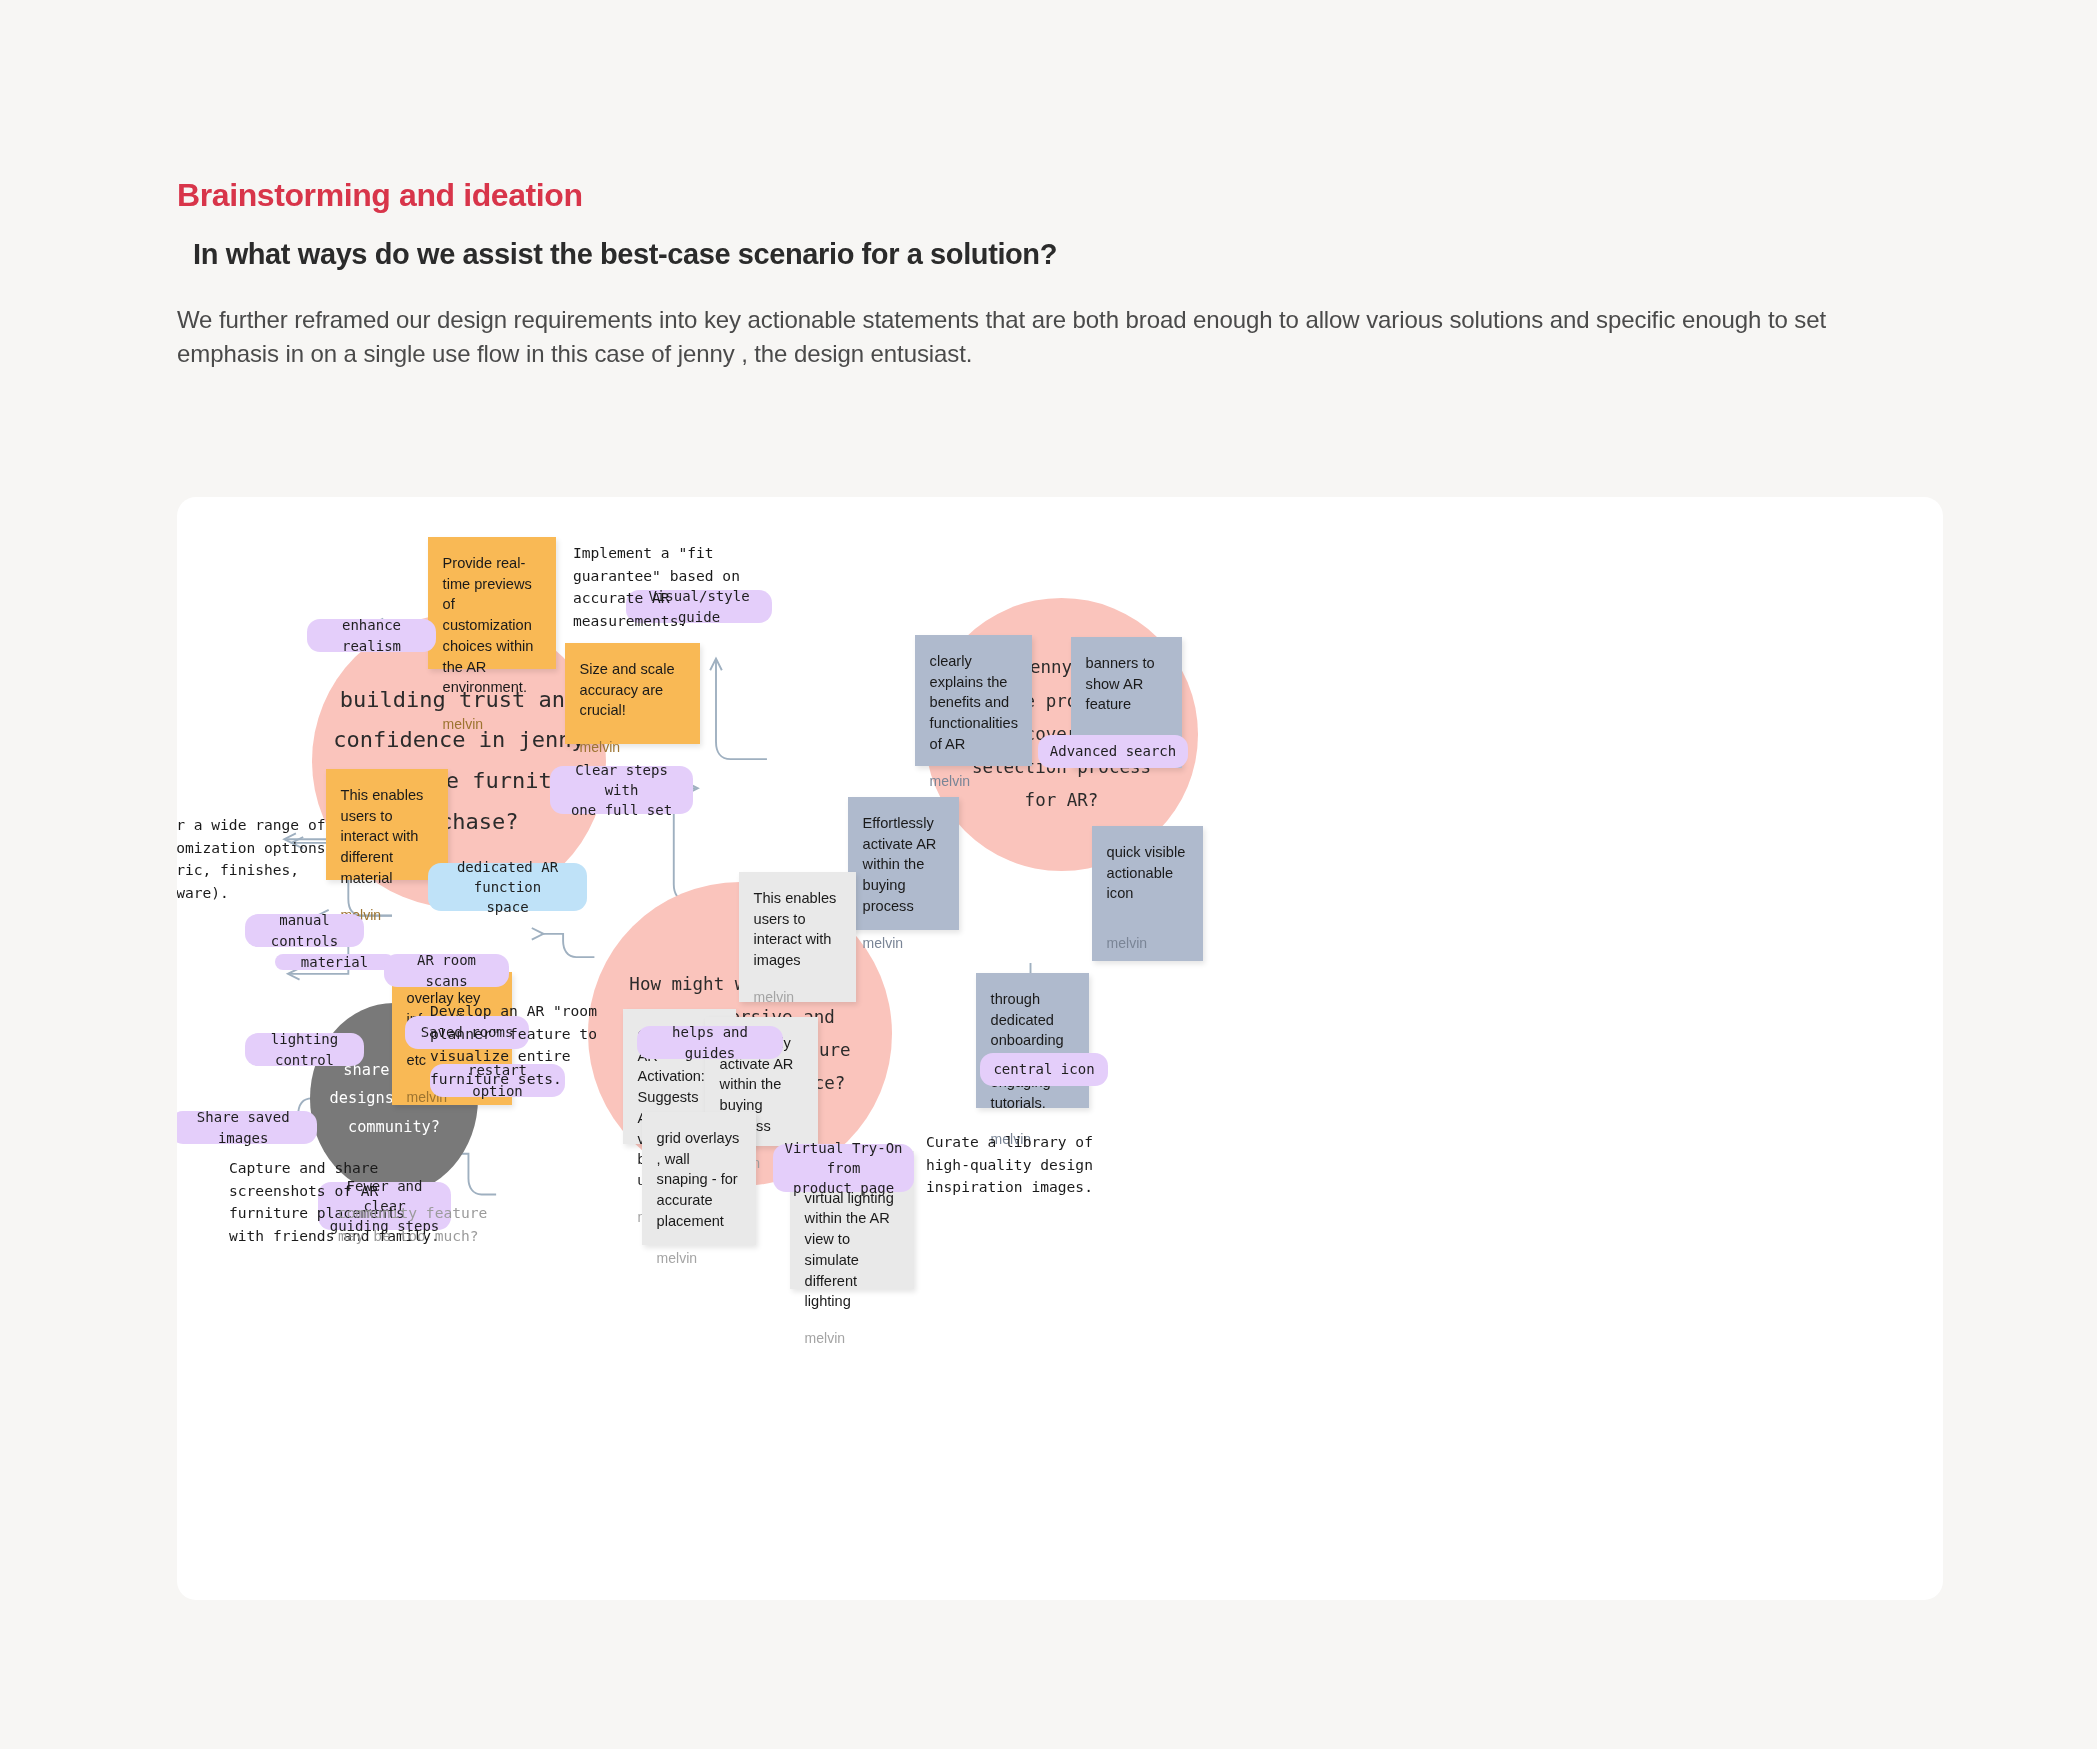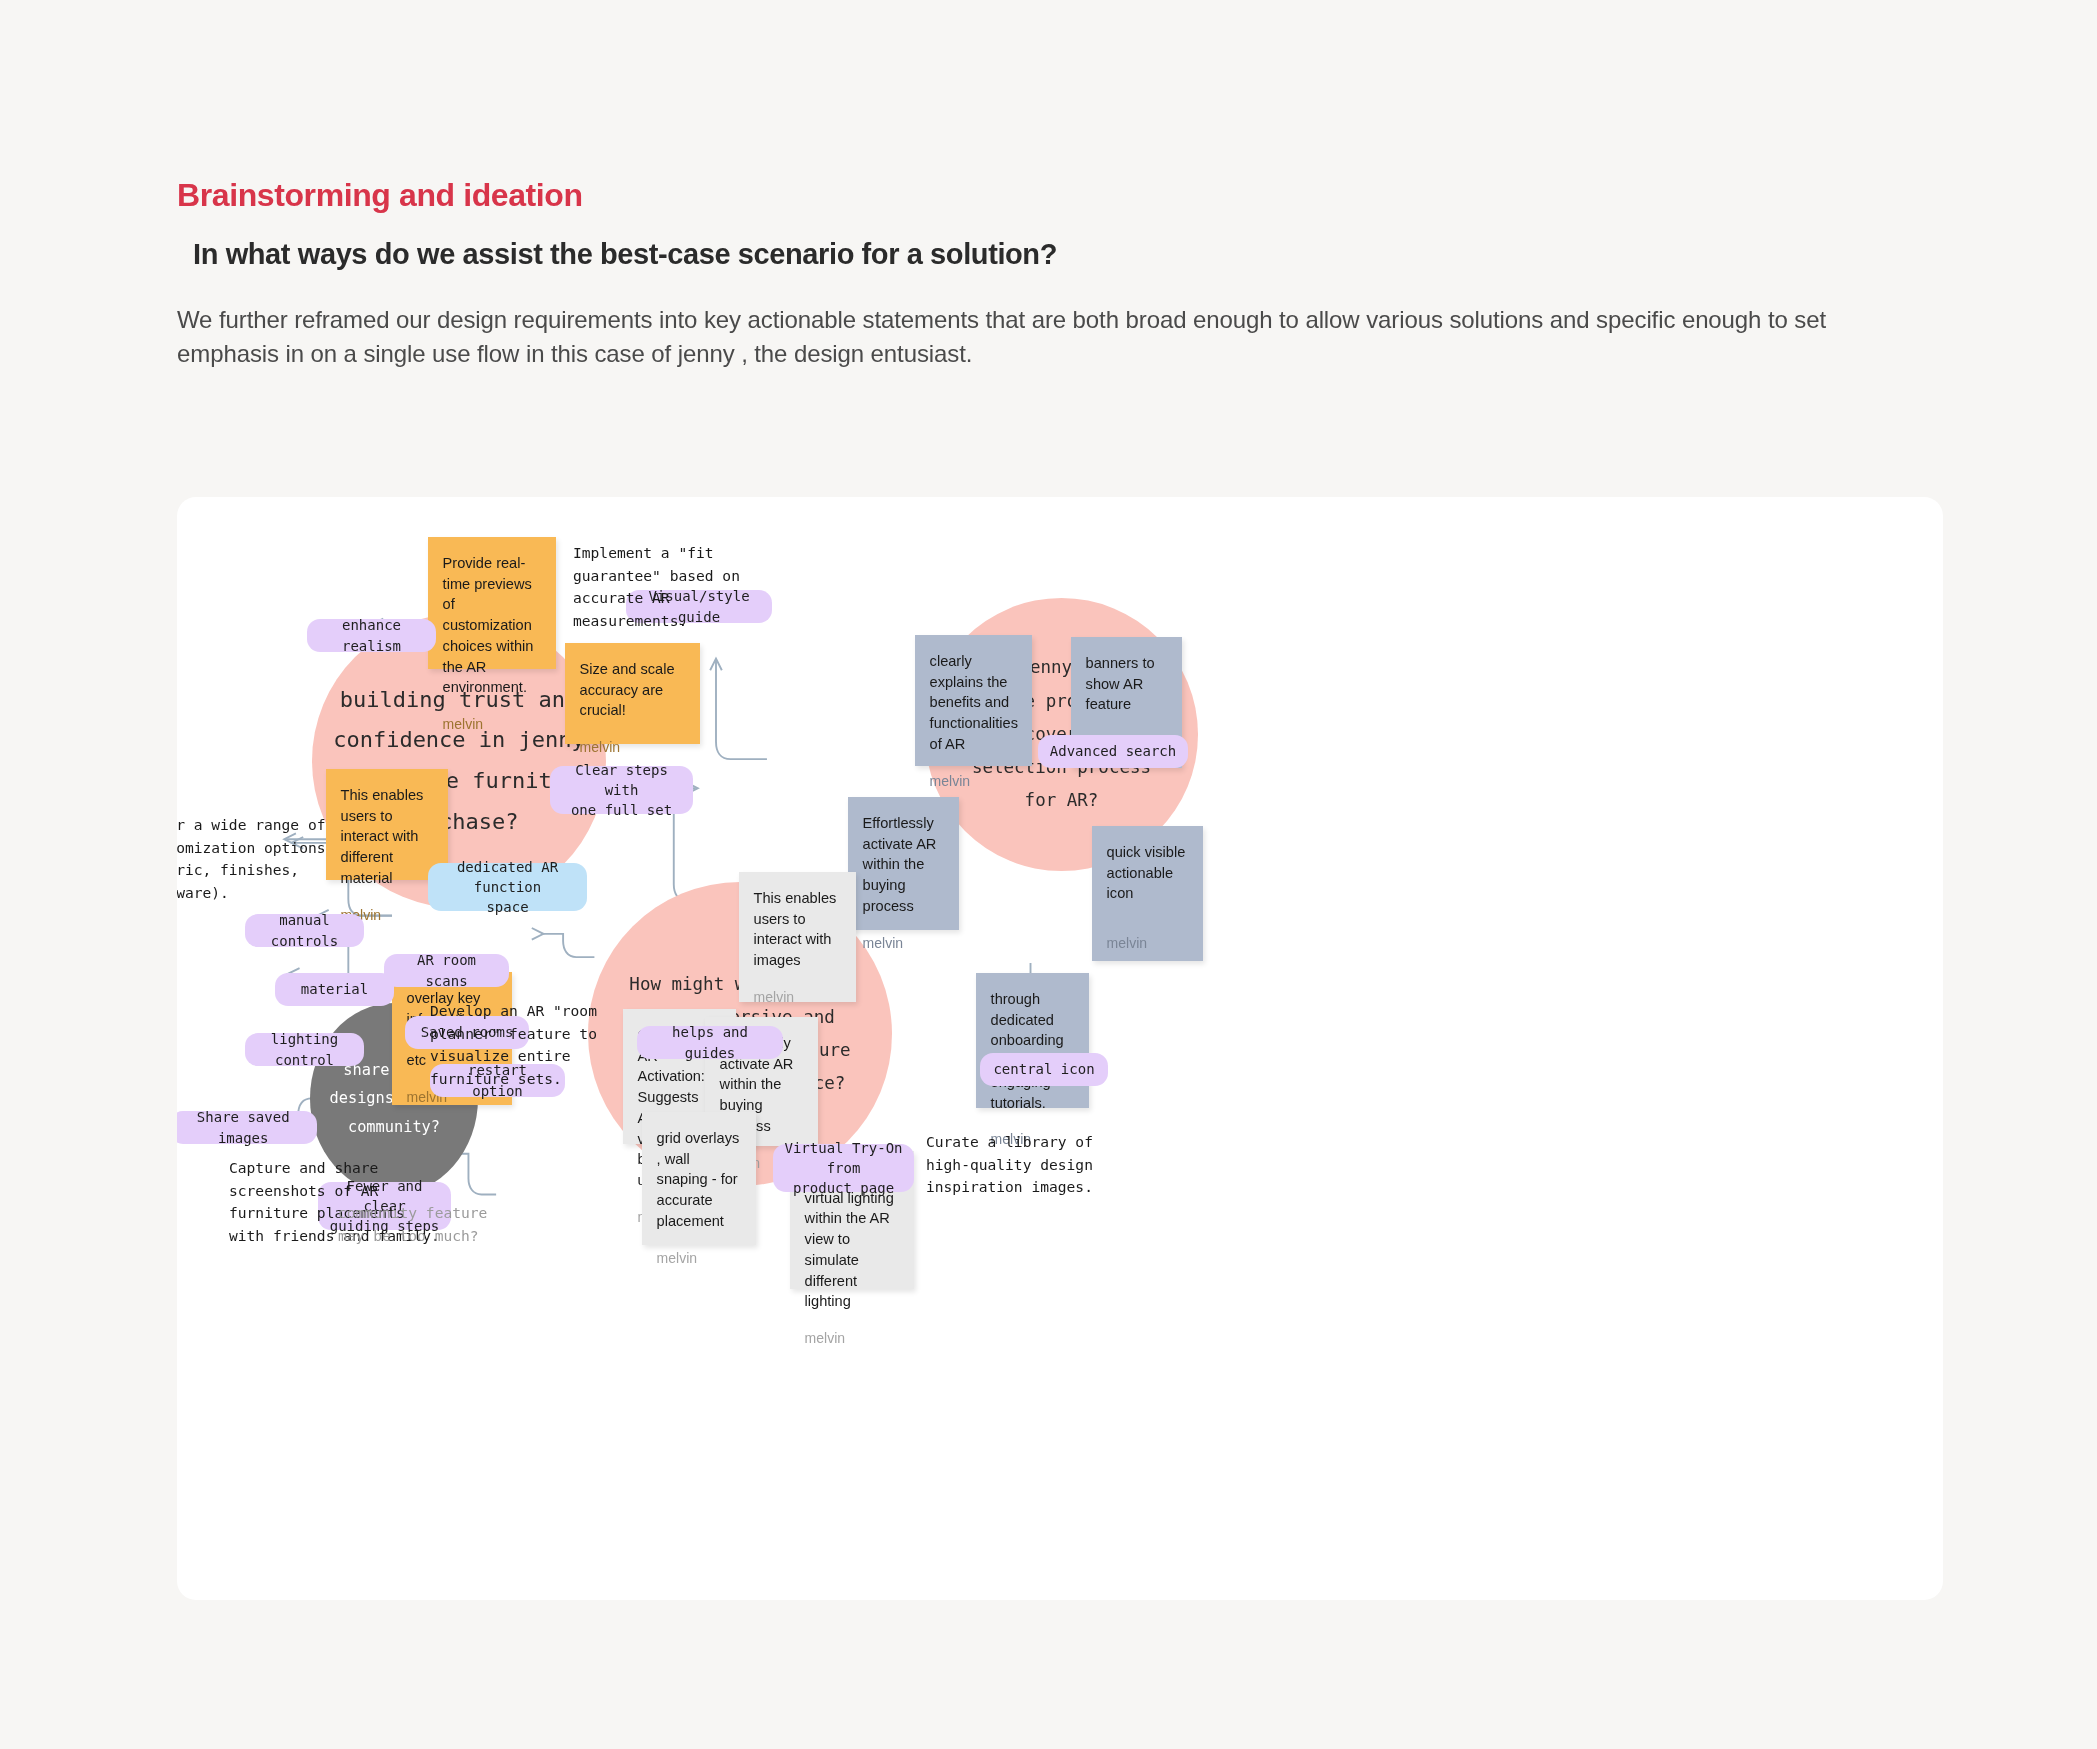--- a/index.html
+++ b/index.html
@@ -236,21 +236,21 @@
 
     <div class="node sticky lightgray" style="left:613px;top:654px;width:124px;height:138px;">
       <div class="body">adjust the virtual lighting within the AR view to simulate different lighting</div>
       <div class="author">melvin</div>
     </div>
 
     <div class="node pill purple" style="left:130px;top:122px;width:129px;height:33px;">enhance realism</div>
 
     <div class="node pill purple" style="left:68px;top:417px;width:119px;height:33px;">manual controls</div>
 
-    <div class="node pill purple" style="left:98px;top:476px;width:119px;height:33px;">material</div>
+    <div class="node pill purple" style="left:98px;top:457px;width:119px;height:16px;">material</div>
 
     <div class="node pill purple" style="left:68px;top:536px;width:119px;height:33px;">lighting control</div>
 
     <div class="node pill purple" style="left:449px;top:93px;width:146px;height:33px;">Visual/style guide</div>
 
     <div class="node pill purple" style="left:373px;top:269px;width:143px;height:48px;">Clear steps with
 one full set</div>
 
     <div class="node pill purple" style="left:861px;top:238px;width:150px;height:33px;text-align:right;">Advanced search</div>
 

